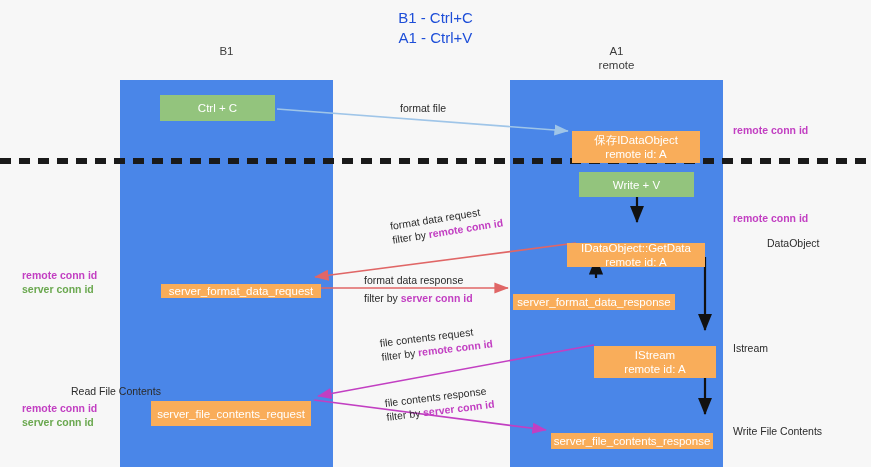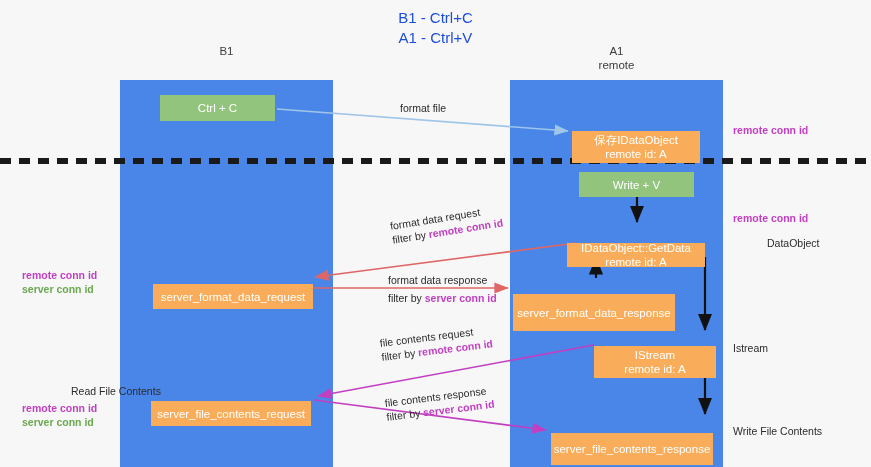--- a/index.html
+++ b/index.html
@@ -160,53 +160,53 @@
 
   <div class="node green" style="left:579px; top:172px; width:115px; height:25px;">
     <span>Write + V</span>
   </div>
 
   <div class="node orange" style="left:567px; top:227px; width:138px; height:24px;">
     <span>IDataObject::GetData</span>
     <span>remote id: A</span>
   </div>
 
-  <div class="node orange" style="left:153px; top:268px; width:160px; height:25px;">
+  <div class="node orange" style="left:161px; top:268px; width:160px; height:14px;">
     <span>server_format_data_request</span>
   </div>
 
-  <div class="node orange" style="left:513px; top:278px; width:162px; height:37px;">
+  <div class="node orange" style="left:513px; top:278px; width:162px; height:16px;">
     <span>server_format_data_response</span>
   </div>
 
   <div class="node orange" style="left:594px; top:330px; width:122px; height:32px;">
     <span>IStream</span>
     <span>remote id: A</span>
   </div>
 
   <div class="node orange" style="left:151px; top:385px; width:160px; height:25px;">
     <span>server_file_contents_request</span>
   </div>
 
-  <div class="node orange" style="left:551px; top:417px; width:162px; height:32px;">
+  <div class="node orange" style="left:551px; top:417px; width:162px; height:16px;">
     <span>server_file_contents_response</span>
   </div>
 
   <div class="edge-label" style="left:400px; top:101px;">
     <span>format file</span>
   </div>
 
   <div class="edge-label rot-1" style="left:389px; top:219px;">
     <div>format data request</div>
     <div>
       <span>filter by </span><span class="hl-remote">remote conn id</span>
     </div>
   </div>
 
-  <div class="edge-label" style="left:388px; top:273px;">
+  <div class="edge-label" style="left:364px; top:273px;">
     <div>format data response</div>
     <div style="margin-top:4px;">
       <span>filter by </span><span class="hl-server">server conn id</span>
     </div>
   </div>
 
   <div class="edge-label rot-2" style="left:379px; top:336px;">
     <div>file contents request</div>
     <div>
       <span>filter by </span><span class="hl-remote">remote conn id</span>

